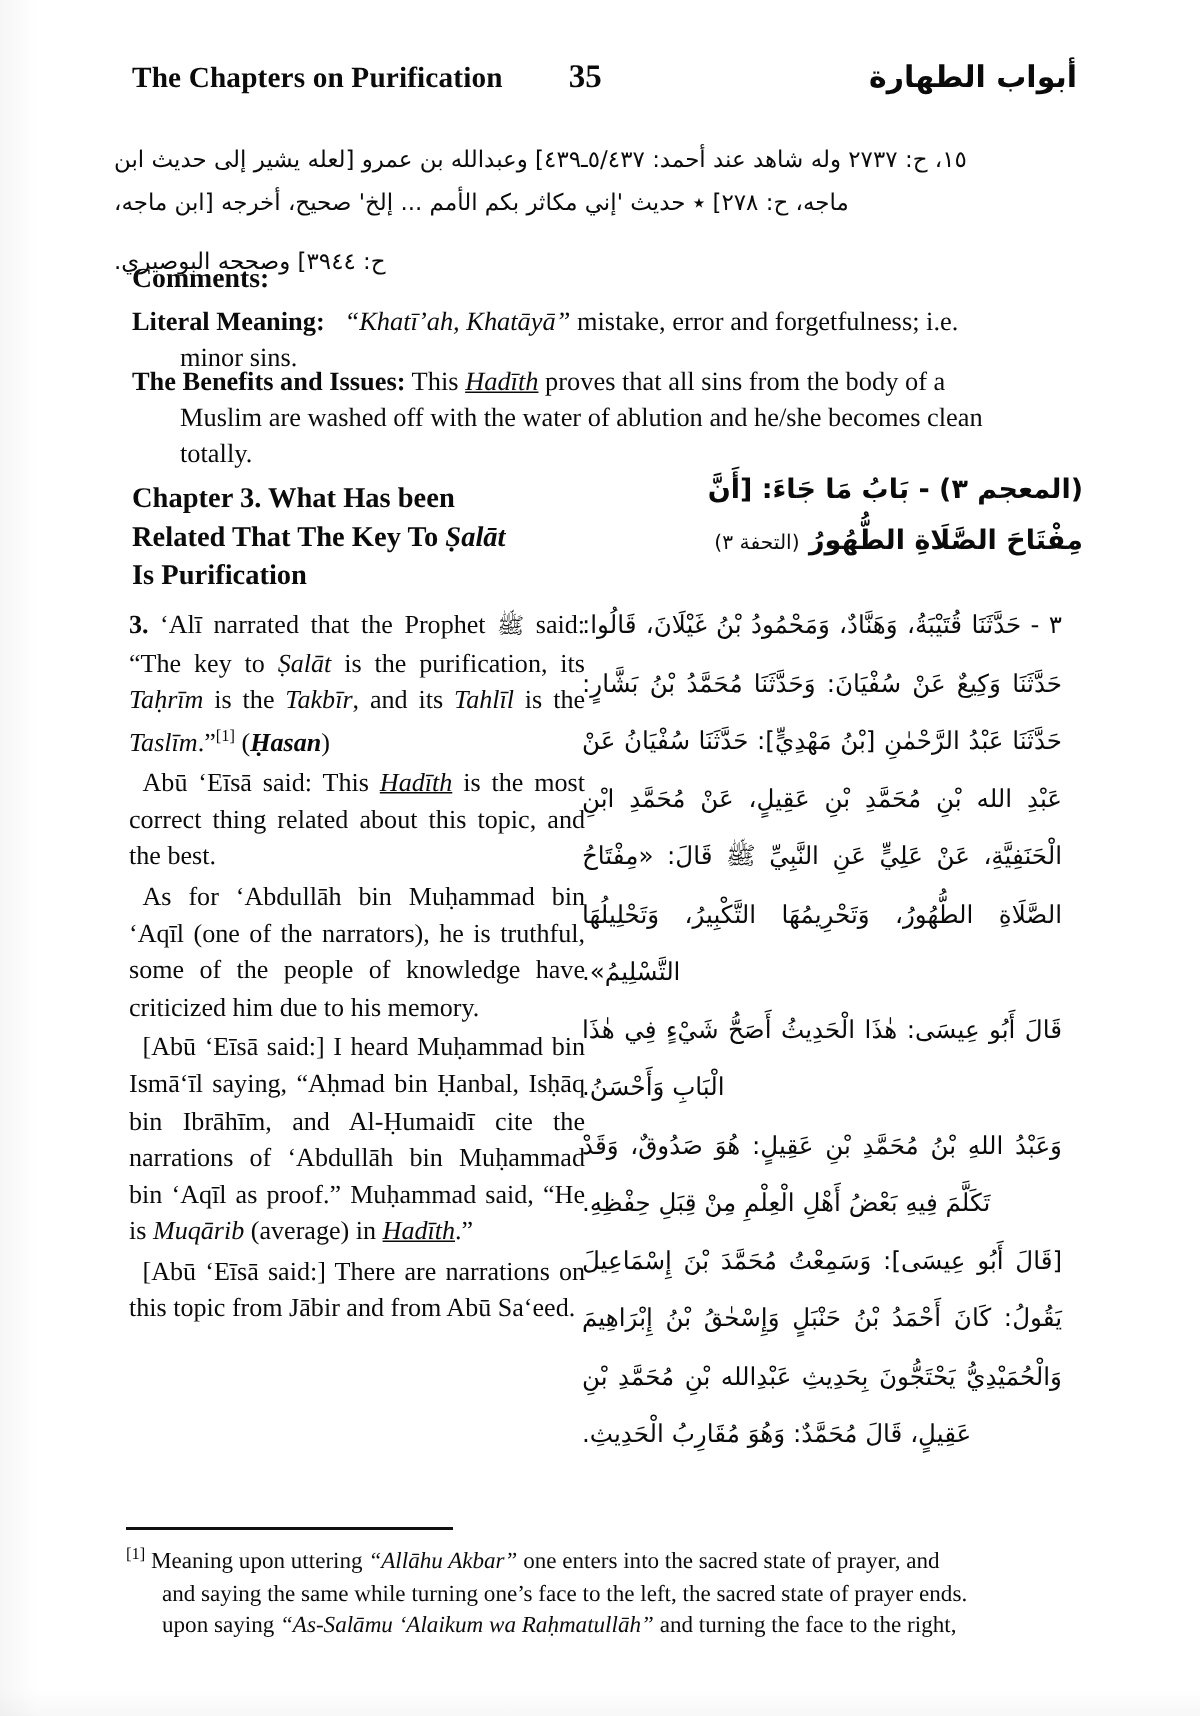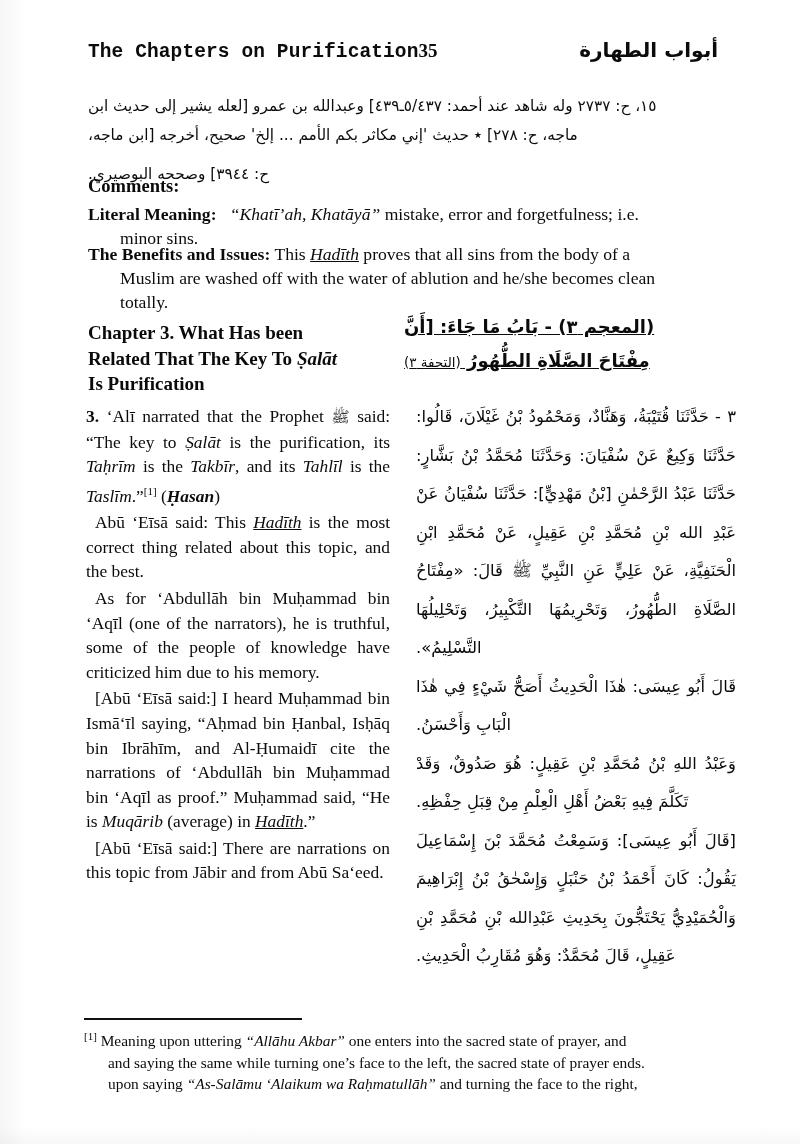--- a/index.html
+++ b/index.html
@@ -31,39 +31,39 @@
     width: 630px;
     height: 30px;
     display: flex;
     align-items: baseline;
   }
   .rh-title {
     font-weight: bold;
     font-size: 19.5px;
     letter-spacing: .1px;
     white-space: nowrap;
-    font-family: Liberation Mono, monospace;
   }
   .rh-page {
     font-weight: bold;
-    font-size: 19px;
+    font-size: 22px;
+    margin-left: 44px;
   }
   .rh-arabic {
     margin-left: auto;
     font-size: 20px;
     font-weight: bold;
     direction: rtl;
     font-family: "DejaVu Sans", "Liberation Sans", sans-serif;
     letter-spacing: 0;
   }
 
   
   .takhrij {
     position: absolute;
-    left: 88px;
+    left: 76px;
     top: 92px;
     width: 634px;
     direction: rtl;
     text-align: justify;
     text-align-last: left;
     font-family: "DejaVu Sans", "Liberation Sans", sans-serif;
     font-size: 15.3px;
     line-height: 29px;
     unicode-bidi: isolate;
   }
@@ -112,26 +112,25 @@
     font-weight: bold;
     font-size: 19px;
     line-height: 25.5px;
   }
   .chapter-ar {
     position: absolute;
     right: 78px;
     top: 310px;
     width: 318px;
     direction: rtl;
-    text-align: left;
+    text-align: right;
     font-family: "DejaVu Sans", "Liberation Sans", sans-serif;
     font-size: 18px;
     font-weight: bold;
     line-height: 34px;
-    text-decoration: underline;
   }
   .chapter-ar .small {
     font-size: 13.5px;
     font-weight: normal;
   }
 
   
   .col-en {
     position: absolute;
     left: 86px;
@@ -153,21 +152,21 @@
     font-size: 11px;
     vertical-align: super;
   }
   .salla {
     font-family: "DejaVu Sans", sans-serif;
     font-size: 15px;
   }
 
   .col-ar {
     position: absolute;
-    right: 64px;
+    right: 92px;
     top: 398px;
     width: 320px;
     direction: rtl;
     font-family: "DejaVu Sans", "Liberation Sans", sans-serif;
     font-size: 16.4px;
     line-height: 38.5px;
     text-align: justify;
     text-align-last: center;
   }
   .col-ar p {

